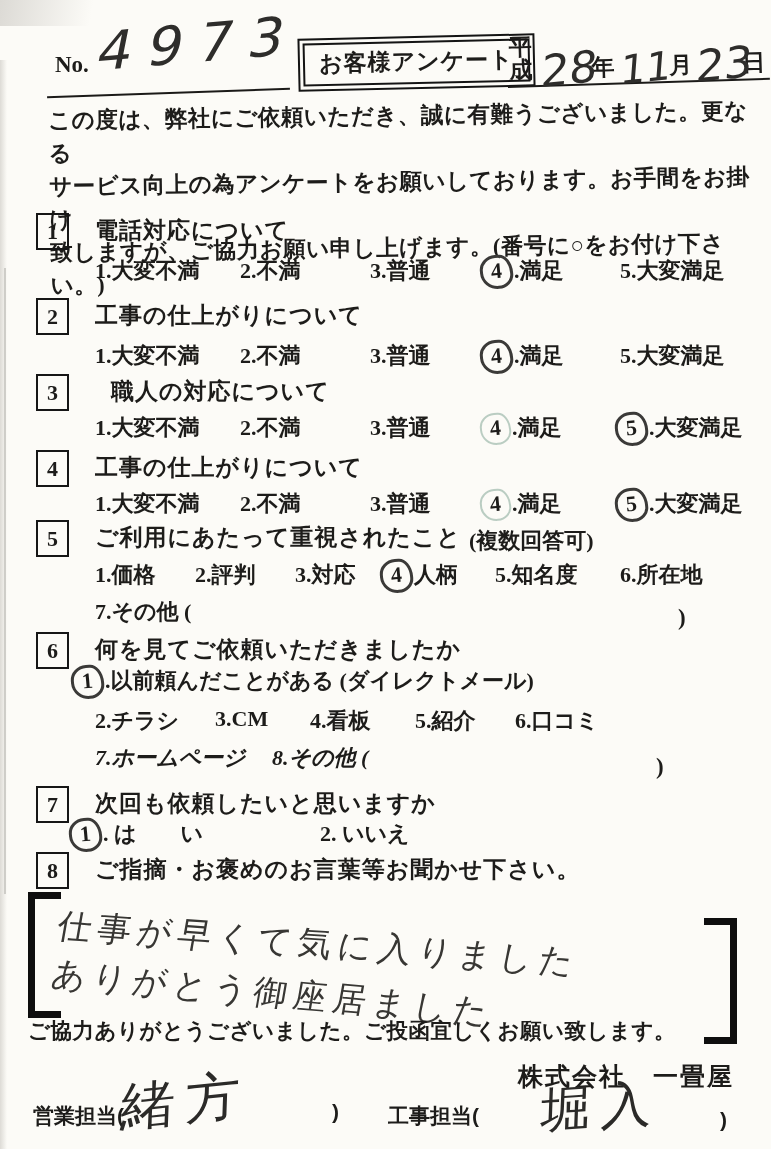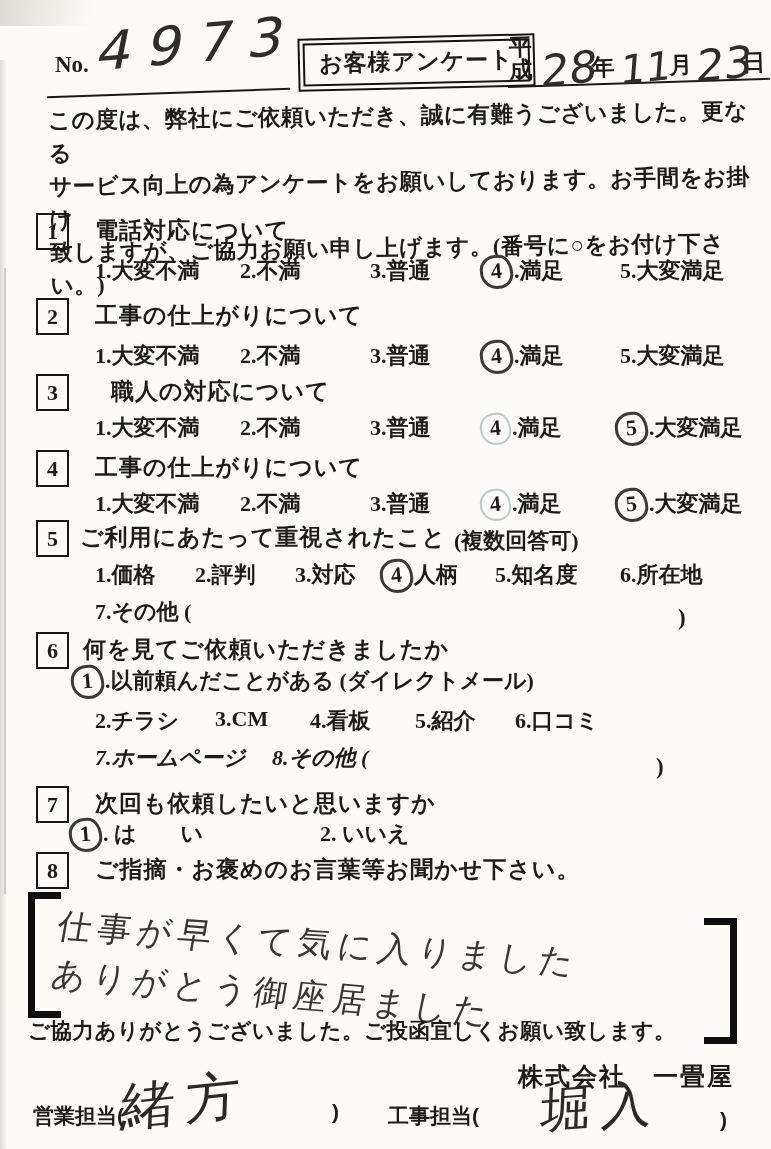--- a/index.html
+++ b/index.html
@@ -116,31 +116,31 @@
     <span class="opt" style="width:145px;">1.大変不満</span><span class="opt" style="width:130px;">2.不満</span><span class="opt" style="width:115px;">3.普通</span><span class="opt nw" style="width:135px;"><span class="circ faint">4</span><span>.満足</span></span><span class="opt nw"><span class="circ">5</span><span>.大変満足</span></span>
   </div>
 
   <div class="abs qnum" style="left:36px;top:450px;">4</div>
   <div class="abs qtitle" style="left:95px;top:452px;">工事の仕上がりについて</div>
   <div class="abs opts" style="left:95px;top:489px;">
     <span class="opt" style="width:145px;">1.大変不満</span><span class="opt" style="width:130px;">2.不満</span><span class="opt" style="width:115px;">3.普通</span><span class="opt nw" style="width:135px;"><span class="circ faint">4</span><span>.満足</span></span><span class="opt nw"><span class="circ">5</span><span>.大変満足</span></span>
   </div>
 
   <div class="abs qnum" style="left:36px;top:520px;">5</div>
-  <div class="abs nw" style="left:80px;top:522px;">
+  <div class="abs nw" style="left:95px;top:522px;">
     <span class="qtitle">ご利用にあたって重視されたこと</span><span class="qnote">(複数回答可)</span>
   </div>
   <div class="abs opts" style="left:95px;top:560px;">
     <span class="opt" style="width:100px;">1.価格</span><span class="opt" style="width:100px;">2.評判</span><span class="opt" style="width:90px;">3.対応</span><span class="opt nw" style="width:110px;"><span class="circ">4</span><span>人柄</span></span><span class="opt" style="width:125px;">5.知名度</span><span class="opt">6.所在地</span>
   </div>
   <div class="abs opts" style="left:95px;top:597px;">7.その他 (</div>
   <div class="abs paren-close" style="left:678px;top:605px;">)</div>
 
   <div class="abs qnum" style="left:36px;top:632px;">6</div>
-  <div class="abs qtitle" style="left:83px;top:634px;">何を見てご依頼いただきましたか</div>
+  <div class="abs qtitle" style="left:95px;top:634px;">何を見てご依頼いただきましたか</div>
   <div class="abs opts" style="left:76px;top:666px;">
     <span class="circ">1</span><span>.以前頼んだことがある (ダイレクトメール)</span>
   </div>
   <div class="abs opts" style="left:95px;top:706px;">
     <span class="opt" style="width:120px;">2.チラシ</span><span class="opt" style="width:95px;">3.CM</span><span class="opt" style="width:105px;">4.看板</span><span class="opt" style="width:100px;">5.紹介</span><span class="opt">6.口コミ</span>
   </div>
   <div class="abs opts" style="left:95px;top:743px;font-style:italic;">
     <span class="opt" style="width:177px;">7.ホームページ</span><span class="opt">8.その他 (</span>
   </div>
   <div class="abs paren-close" style="left:656px;top:754px;">)</div>

